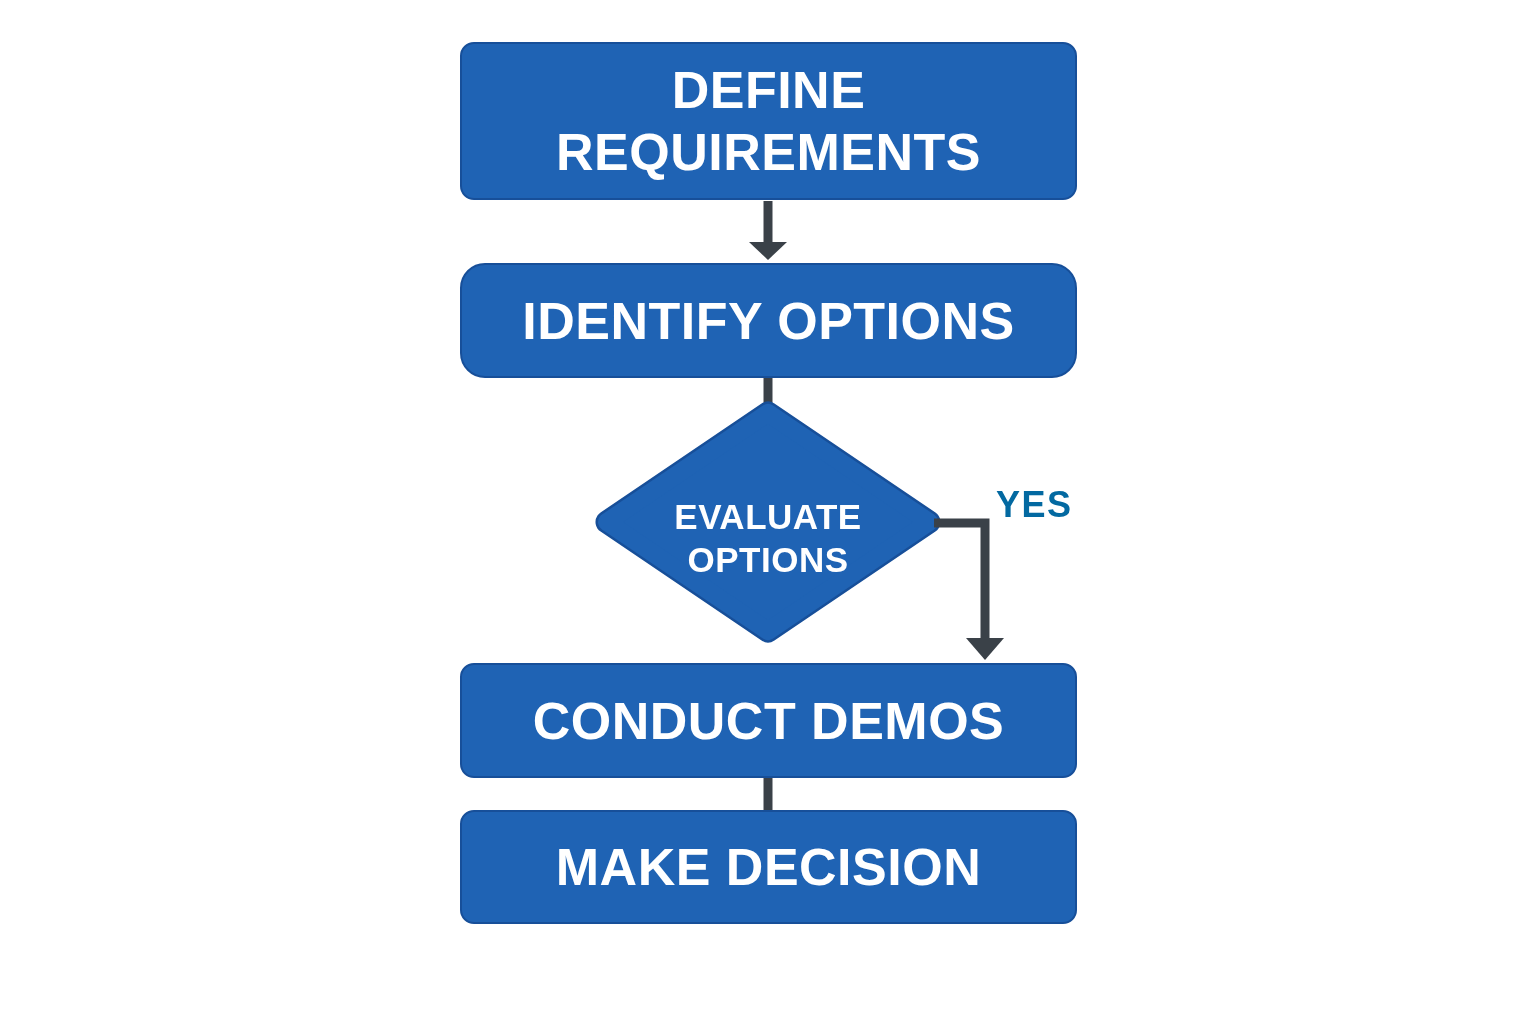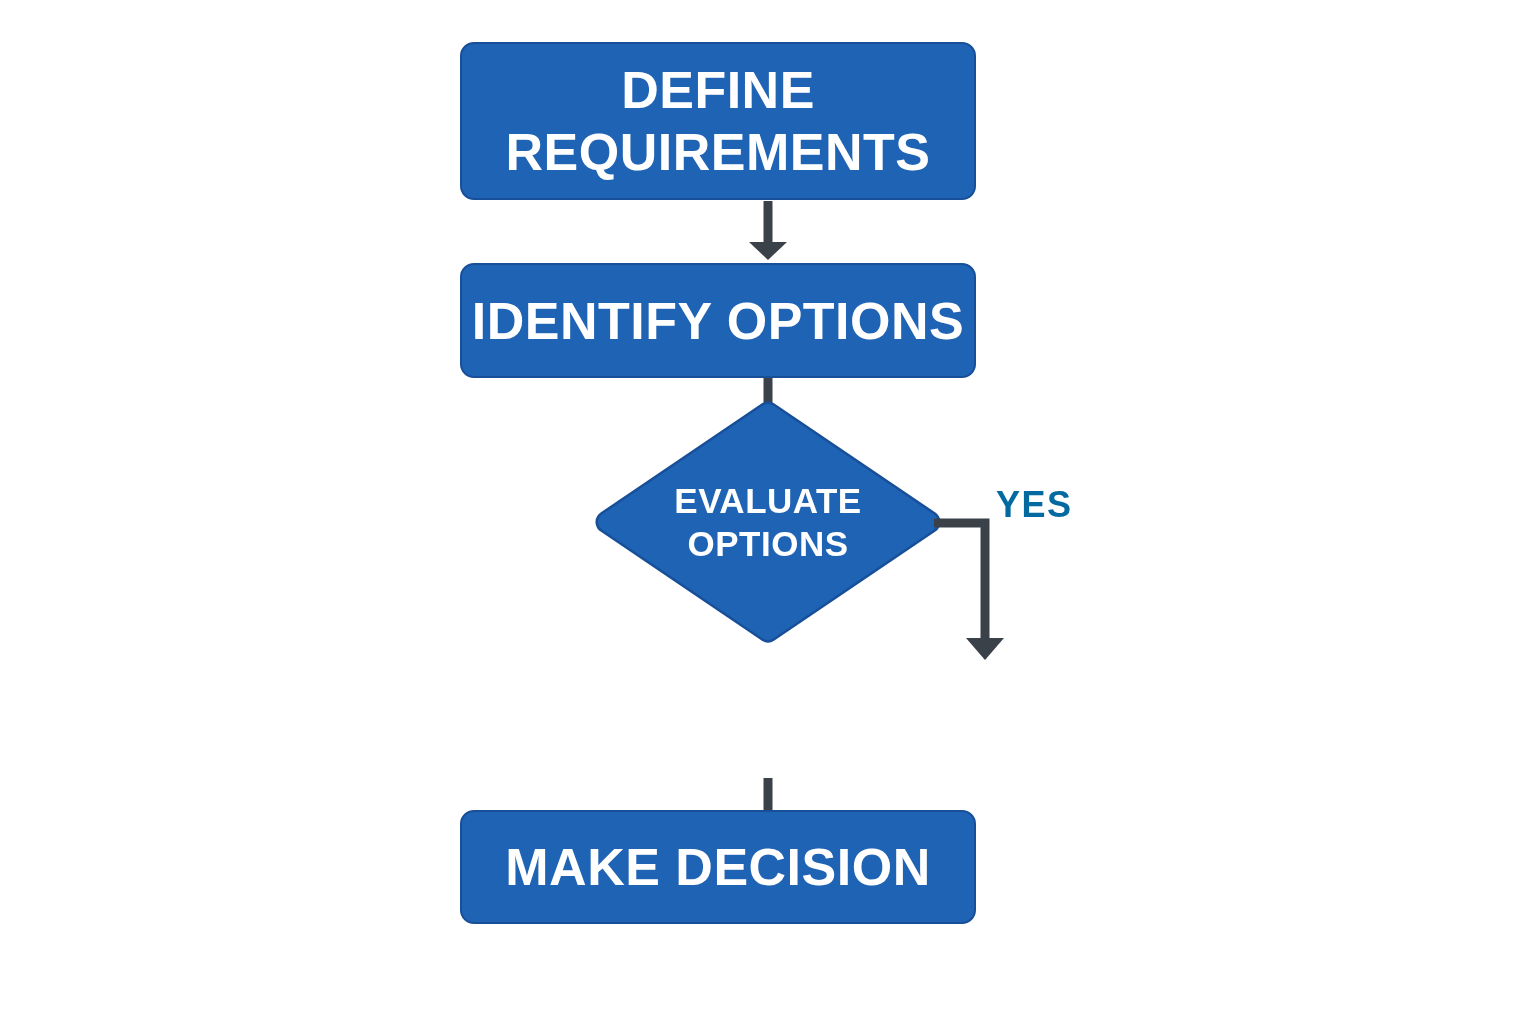--- a/index.html
+++ b/index.html
@@ -20,42 +20,42 @@
     position: absolute;
     left: 0;
     top: 0;
     width: 1536px;
     height: 1024px;
     pointer-events: none;
   }
   .node-box {
     position: absolute;
     left: 460px;
-    width: 516px;
+    width: 617px;
     box-sizing: border-box;
     border: 2px solid;
     border-radius: 14px;
     display: flex;
     align-items: center;
     justify-content: center;
     text-align: center;
     font-weight: bold;
     font-size: 52px;
     line-height: 62px;
     letter-spacing: 0.5px;
     white-space: pre-line;
   }
   .node-box-1 { top: 42px;  height: 158px; }
   .node-box-2 { top: 263px; height: 115px; }
   .node-box-3 { top: 663px; height: 115px; }
   .node-box-4 { top: 810px; height: 114px; }
   .diamond-label {
     position: absolute;
     left: 618px;
-    top: 452px;
+    top: 468px;
     width: 300px;
     height: 140px;
     display: flex;
     align-items: center;
     justify-content: center;
     text-align: center;
     font-weight: bold;
     font-size: 35px;
     line-height: 43px;
     letter-spacing: 0.5px;
@@ -98,23 +98,24 @@
 
     <g>
       <path d="M768 778 V822" fill="none" stroke-width="9" stroke="#3a4148"></path>
       <polygon points="749,821 787,821 768,840" fill="#3a4148"></polygon>
     </g>
   </svg>
 
   <div class="node-box node-box-1" style="background: rgb(31, 99, 180); border-color: rgb(23, 79, 153); color: rgb(255, 255, 255);">DEFINE
 REQUIREMENTS</div>
 
-  <div class="node-box node-box-2" style="background: rgb(31, 99, 180); border-color: rgb(23, 79, 153); color: rgb(255, 255, 255);">IDENTIFY OPTIONS</div>
+  <div class="node-box node-box-2" style="background: rgb(31, 99, 180); border-color: rgb(23, 79, 153); color: rgb(255, 255, 255); border-radius: 25px;">IDENTIFY OPTIONS</div>
 
   <div class="diamond-label" style="color: rgb(255, 255, 255);">EVALUATE
 OPTIONS</div>
 
+  <div class="node-box node-box-3" style="background: rgb(31, 99, 180); border-color: rgb(23, 79, 153); color: rgb(255, 255, 255);">CONDUCT DEMOS</div>
 
   <div class="node-box node-box-4" style="background: rgb(31, 99, 180); border-color: rgb(23, 79, 153); color: rgb(255, 255, 255);">MAKE DECISION</div>
 
   <div class="edge-label-yes" style="color: #0369a1;">YES</div>
 
 </div>
 
 </body></html>

